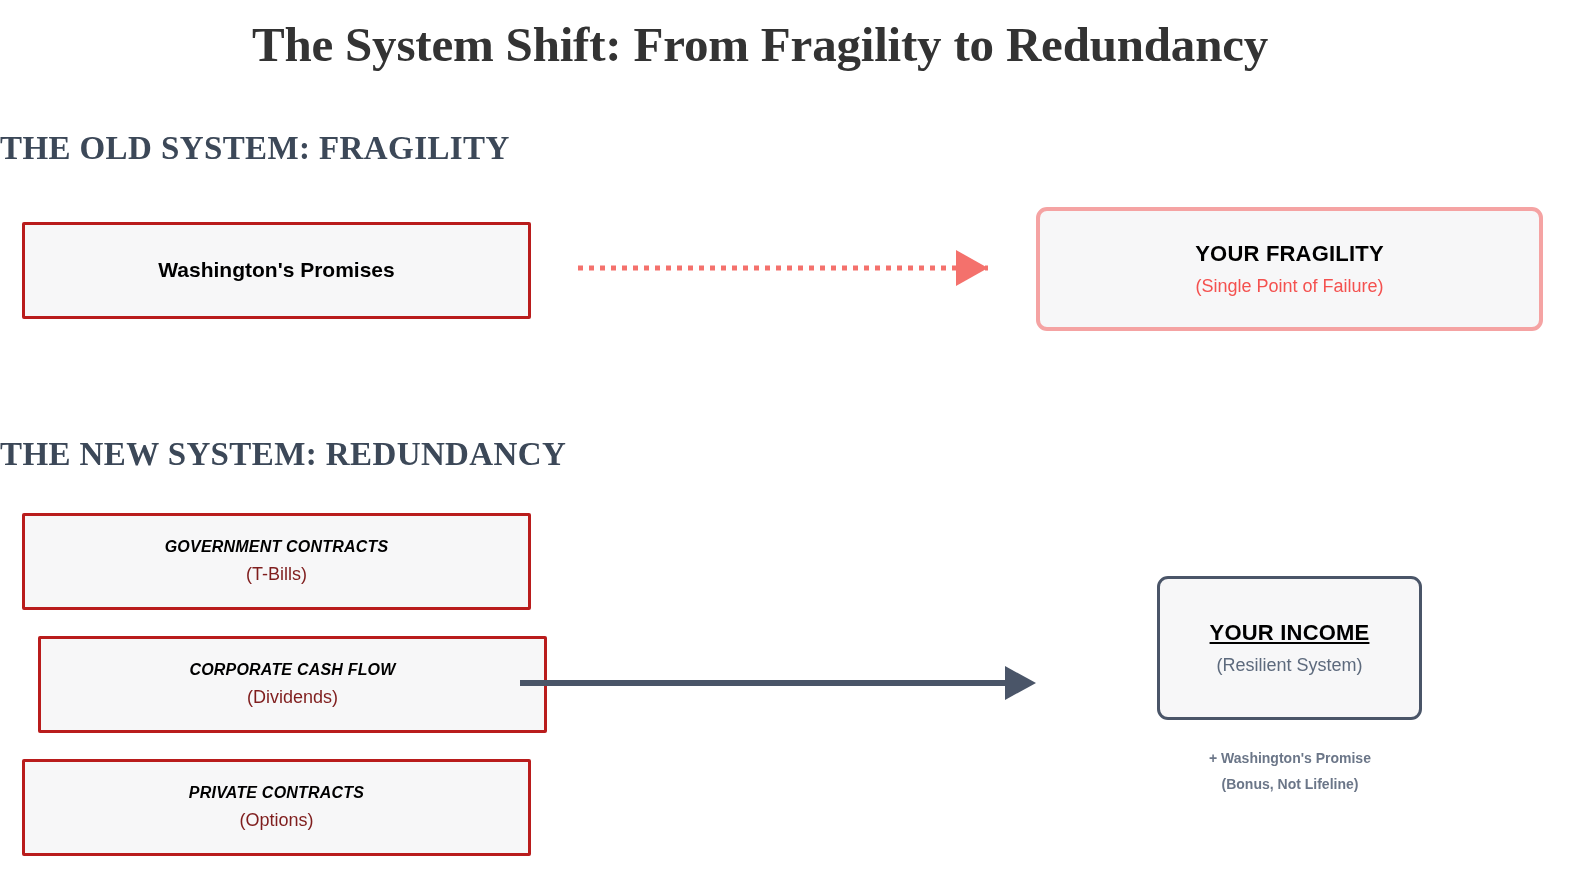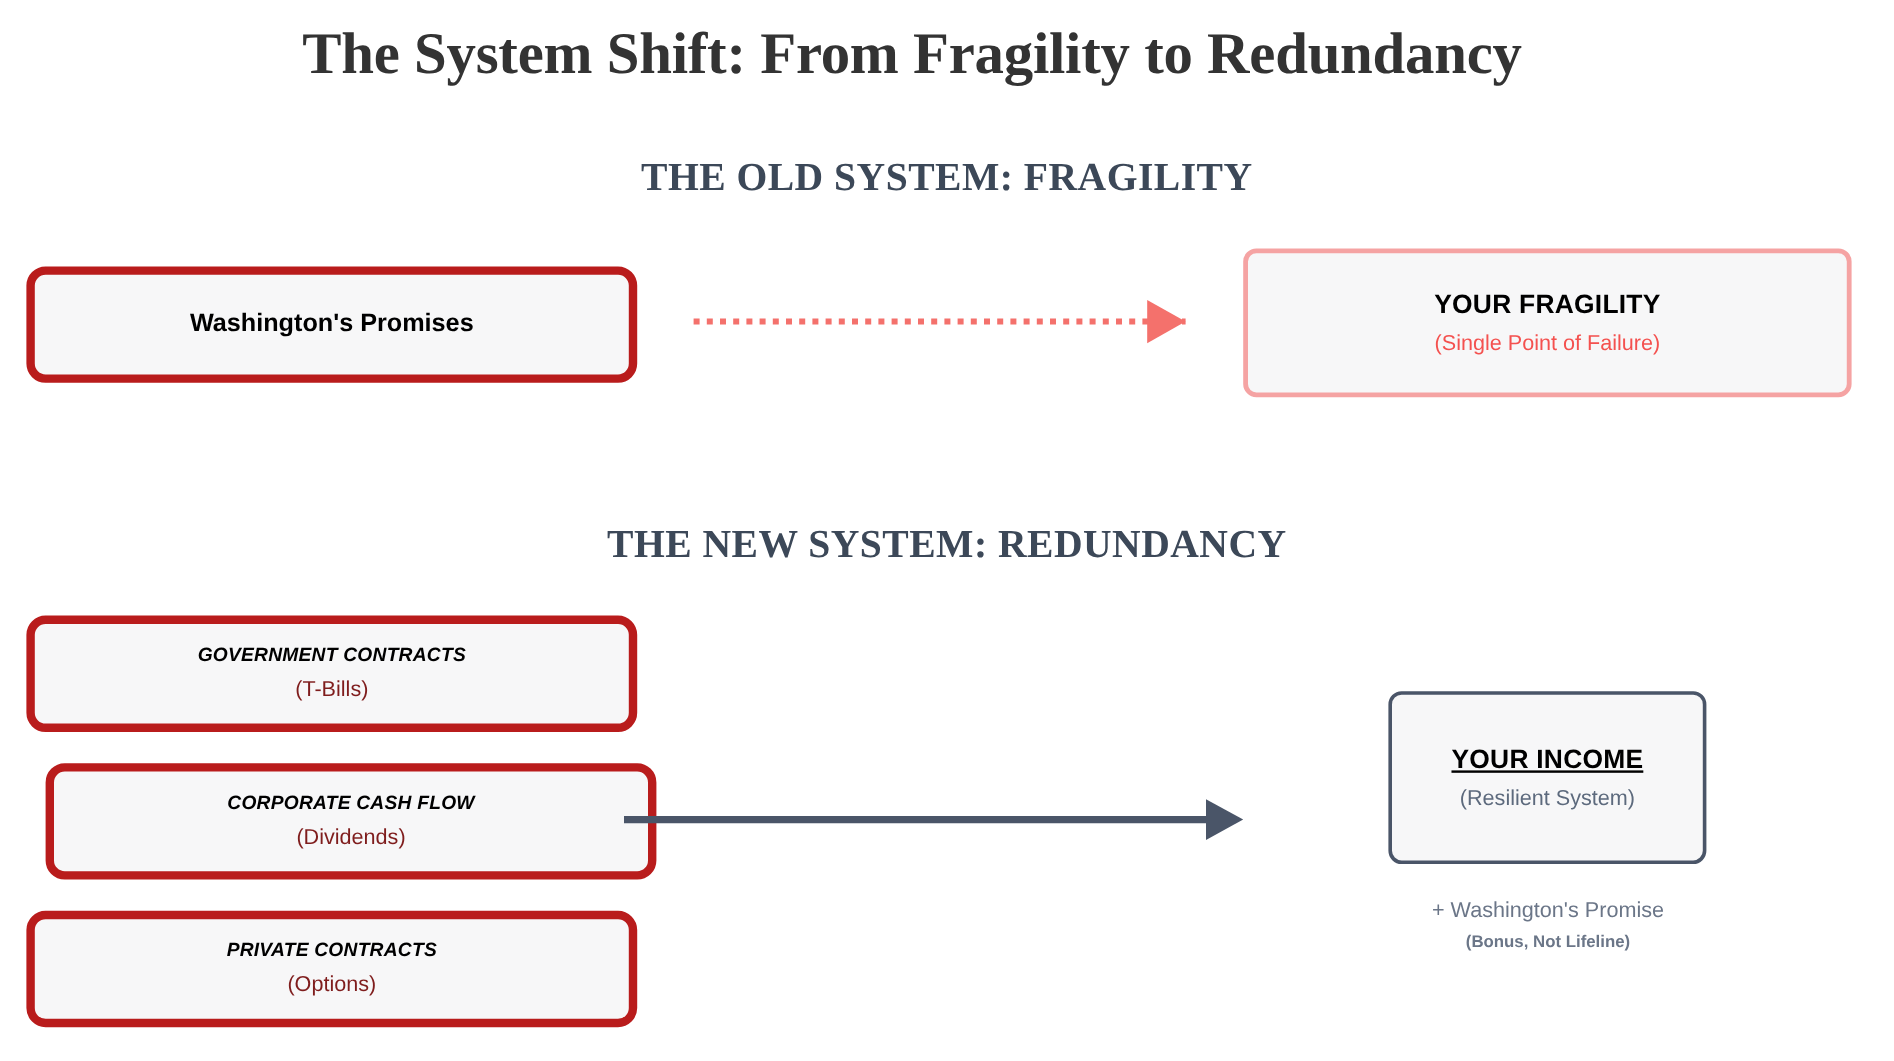--- a/index.html
+++ b/index.html
@@ -35,38 +35,38 @@
     line-height: 62px;
     color: #333333;
     letter-spacing: -0.2px;
   }
 
   
   .section-heading {
     position: absolute;
     left: 0;
     width: 1578px;
-    text-align: center;
+    text-align: left;
     font-family: "Liberation Serif", serif;
     font-weight: bold;
     font-size: 33px;
     line-height: 40px;
     color: #3c4858;
     letter-spacing: 0.4px;
   }
   .section-heading.old { top: 128px; }
   .section-heading.new { top: 434px; }
 
   
   .node {
     position: absolute;
     box-sizing: border-box;
     background: #f7f7f8;
-    border: 7px solid #b91c1c;
-    border-radius: 16px;
+    border: 3px solid #b91c1c;
+    border-radius: 2px;
     display: flex;
     flex-direction: column;
     align-items: center;
     justify-content: center;
     text-align: center;
   }
   .node .node-title {
     font-weight: bold;
     color: #000000;
     line-height: 1.25;
@@ -148,23 +148,23 @@
   
   .bonus-note {
     position: absolute;
     left: 1110px;
     top: 745px;
     width: 360px;
     text-align: center;
     color: #6b7688;
   }
   .bonus-note .bonus-line1 {
-    font-size: 18px;
+    font-size: 14px;
     line-height: 26px;
-    font-weight: normal;
+    font-weight: bold;
   }
   .bonus-note .bonus-line2 {
     font-size: 14px;
     line-height: 26px;
     font-weight: bold;
   }
 
   
   .arrow-svg {
     position: absolute;

